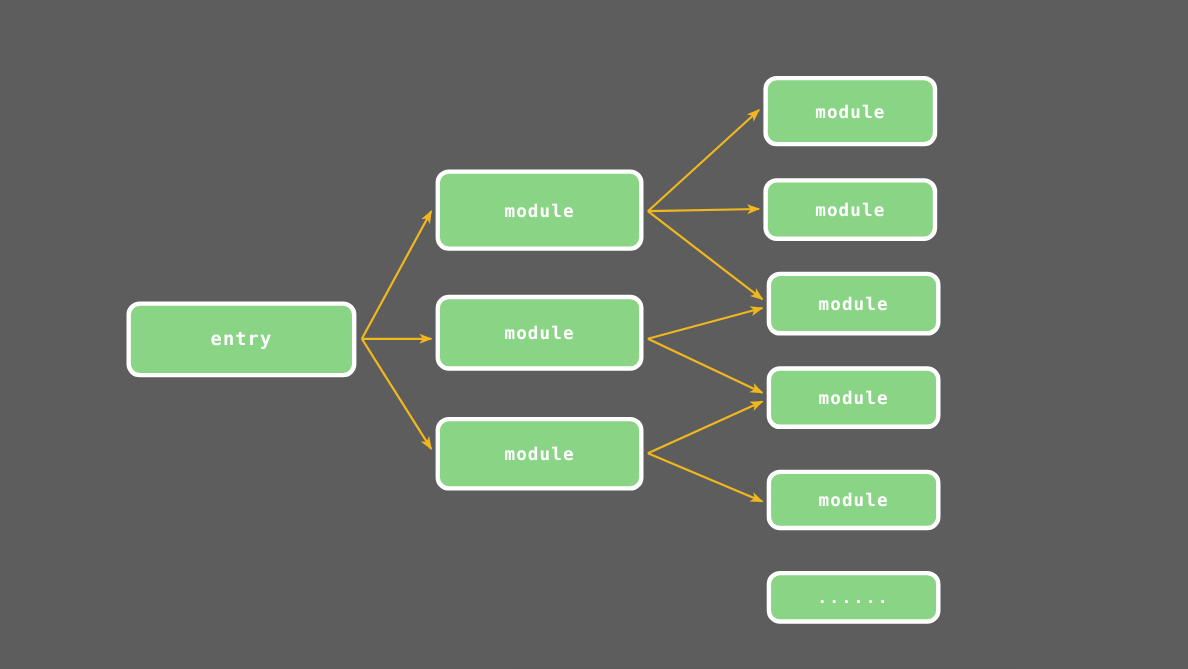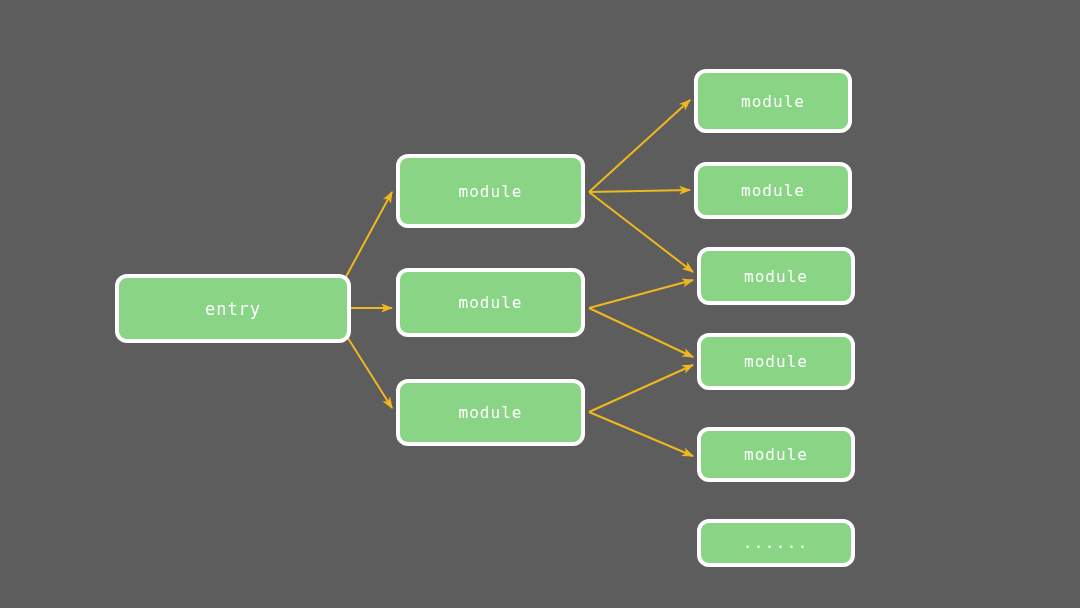--- a/index.html
+++ b/index.html
@@ -33,20 +33,21 @@
     border-radius: 12px;
     display: flex;
     align-items: center;
     justify-content: center;
     color: #ffffff;
     font-family: "DejaVu Sans Mono", monospace;
     font-size: 16px;
     letter-spacing: 1px;
     white-space: pre;
     user-select: none;
+    font-weight: bold;
   }
   .node.entry {
     font-size: 17px;
   }
   .node.ellipsis {
     font-size: 15px;
     letter-spacing: 2px;
   }
 </style>
 </head>
@@ -64,21 +65,21 @@
       <line x1="329" y1="308" x2="392" y2="408" stroke="#f0b81e" stroke-width="2" marker-end="url(#arrowhead)"></line>
       <line x1="589" y1="192" x2="690" y2="100" stroke="#f0b81e" stroke-width="2" marker-end="url(#arrowhead)"></line>
       <line x1="589" y1="192" x2="690" y2="190" stroke="#f0b81e" stroke-width="2" marker-end="url(#arrowhead)"></line>
       <line x1="589" y1="192" x2="693" y2="272" stroke="#f0b81e" stroke-width="2" marker-end="url(#arrowhead)"></line>
       <line x1="589" y1="308" x2="693" y2="280" stroke="#f0b81e" stroke-width="2" marker-end="url(#arrowhead)"></line>
       <line x1="589" y1="308" x2="693" y2="357" stroke="#f0b81e" stroke-width="2" marker-end="url(#arrowhead)"></line>
       <line x1="589" y1="412" x2="693" y2="365" stroke="#f0b81e" stroke-width="2" marker-end="url(#arrowhead)"></line>
       <line x1="589" y1="412" x2="693" y2="456" stroke="#f0b81e" stroke-width="2" marker-end="url(#arrowhead)"></line>
     </svg>
   <div id="nodes">
-      <div class="node entry" style="left: 115px; top: 274px; width: 236px; height: 69px; background: rgb(138, 213, 133); border-color: rgb(255, 255, 255); color: rgb(255, 255, 255);"><span>entry</span></div>
+      <div class="node entry" style="left: 115px; top: 274px; width: 209px; height: 69px; background: rgb(138, 213, 133); border-color: rgb(255, 255, 255); color: rgb(255, 255, 255);"><span>entry</span></div>
       <div class="node" style="left: 396px; top: 154px; width: 189px; height: 74px; background: rgb(138, 213, 133); border-color: rgb(255, 255, 255); color: rgb(255, 255, 255);"><span>module</span></div>
       <div class="node" style="left: 396px; top: 268px; width: 189px; height: 69px; background: rgb(138, 213, 133); border-color: rgb(255, 255, 255); color: rgb(255, 255, 255);"><span>module</span></div>
       <div class="node" style="left: 396px; top: 379px; width: 189px; height: 67px; background: rgb(138, 213, 133); border-color: rgb(255, 255, 255); color: rgb(255, 255, 255);"><span>module</span></div>
       <div class="node" style="left: 694px; top: 69px; width: 158px; height: 64px; background: rgb(138, 213, 133); border-color: rgb(255, 255, 255); color: rgb(255, 255, 255);"><span>module</span></div>
       <div class="node" style="left: 694px; top: 162px; width: 158px; height: 57px; background: rgb(138, 213, 133); border-color: rgb(255, 255, 255); color: rgb(255, 255, 255);"><span>module</span></div>
       <div class="node" style="left: 697px; top: 247px; width: 158px; height: 58px; background: rgb(138, 213, 133); border-color: rgb(255, 255, 255); color: rgb(255, 255, 255);"><span>module</span></div>
       <div class="node" style="left: 697px; top: 333px; width: 158px; height: 57px; background: rgb(138, 213, 133); border-color: rgb(255, 255, 255); color: rgb(255, 255, 255);"><span>module</span></div>
       <div class="node" style="left: 697px; top: 427px; width: 158px; height: 55px; background: rgb(138, 213, 133); border-color: rgb(255, 255, 255); color: rgb(255, 255, 255);"><span>module</span></div>
       <div class="node ellipsis" style="left: 697px; top: 519px; width: 158px; height: 48px; background: rgb(138, 213, 133); border-color: rgb(255, 255, 255); color: rgb(255, 255, 255);"><span>......</span></div>
     </div>

